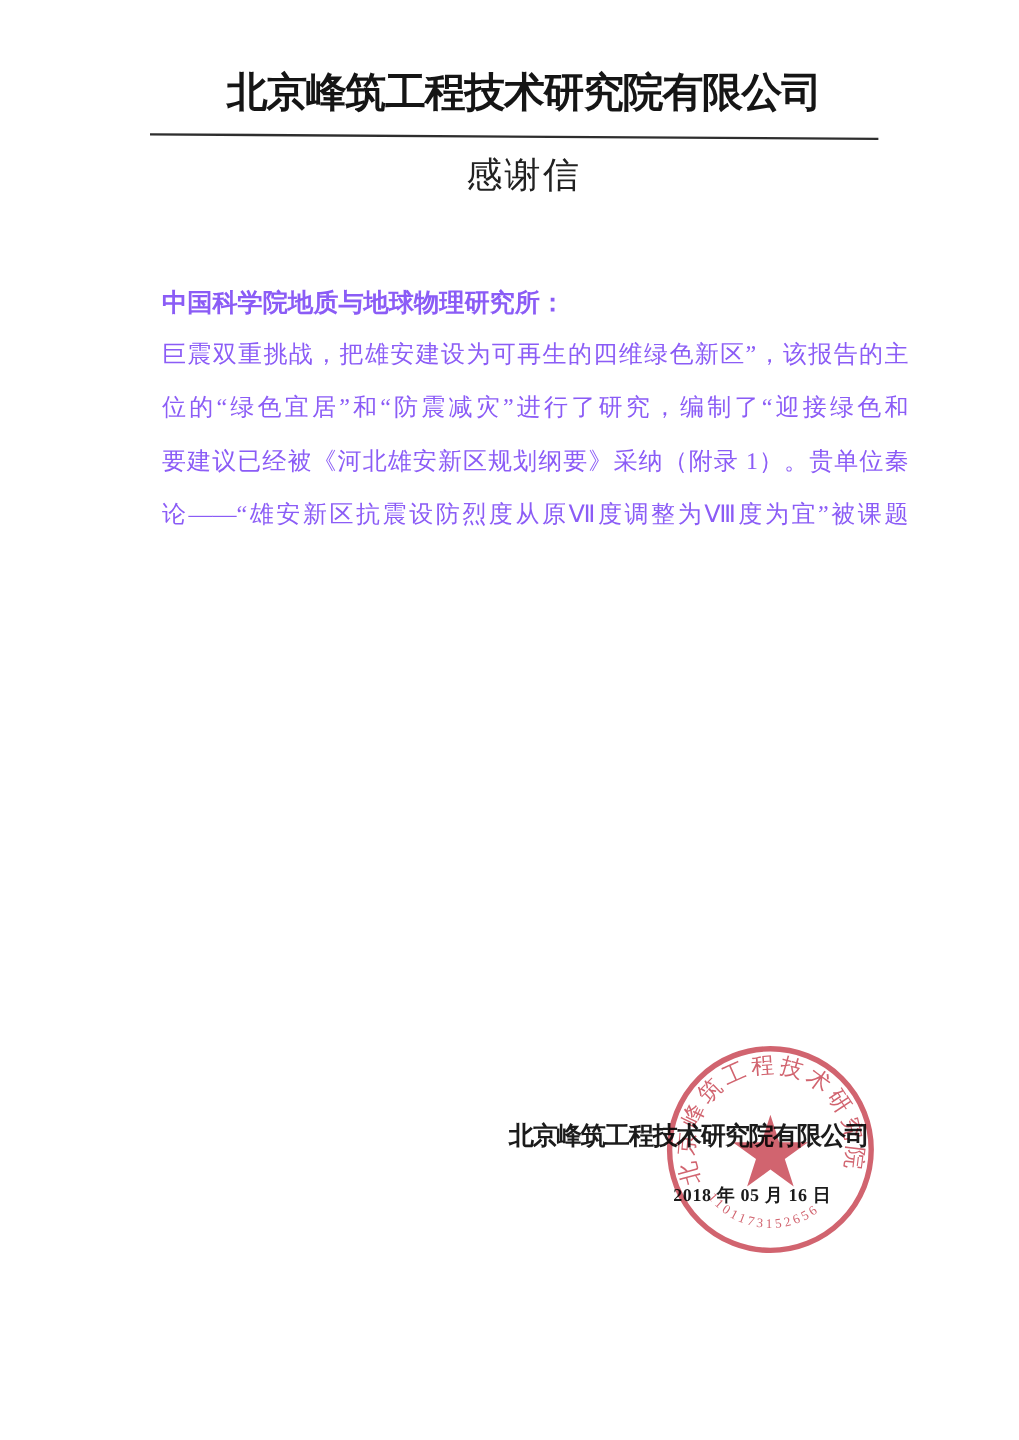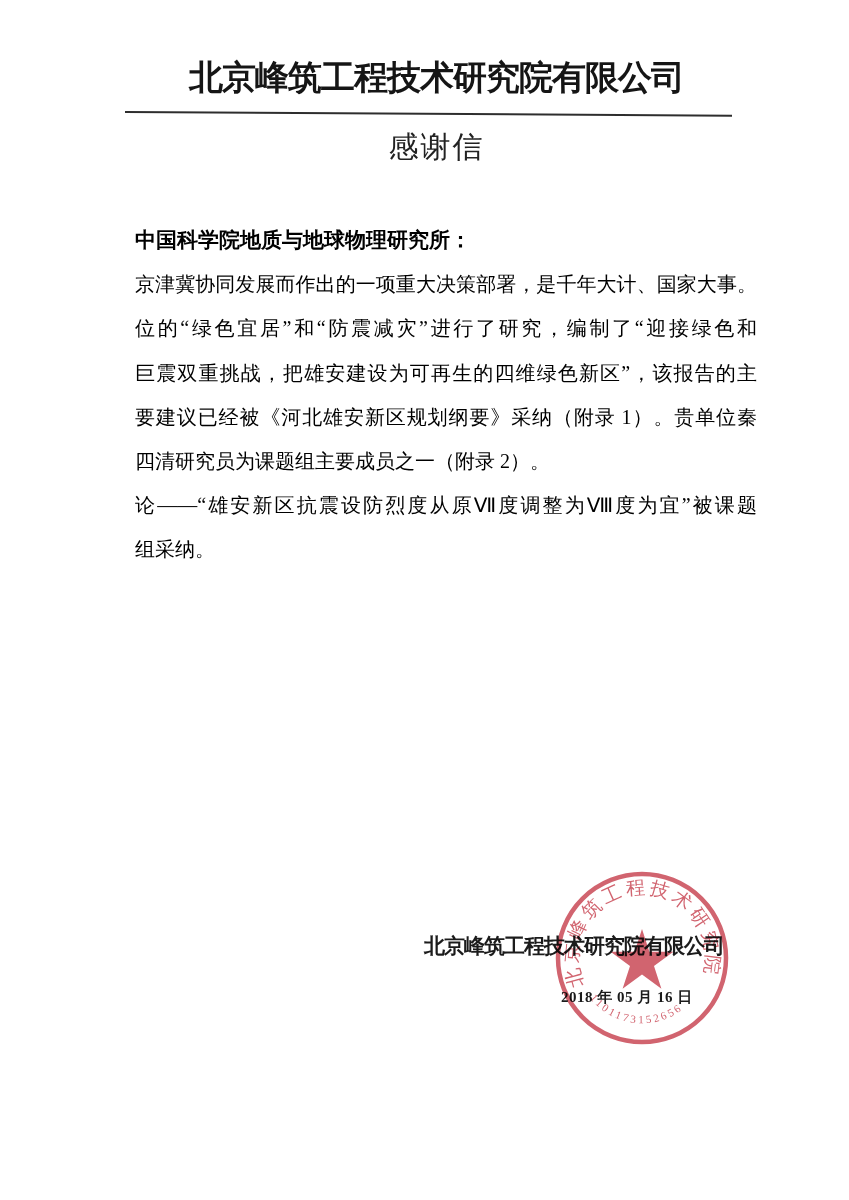--- a/index.html
+++ b/index.html
@@ -20,21 +20,21 @@
   .head-rule {
     position:absolute; left:125px; top:111px; width:607px; height:2px;
     background:#2e2e2e; transform:rotate(0.35deg); transform-origin:left center;
   }
   .letter-title {
     position:absolute; top:128px; left:0; width:849px; padding-left:24px;
     box-sizing:border-box; text-align:center;
     font-size:30px; color:#222; letter-spacing:2px; line-height:38px;
   }
   
-  .body-text { position:absolute; left:135px; top:218px; width:622px; color:#000000; }
+  .body-text { position:absolute; left:135px; top:230px; width:622px; color:#8b5cf6; }
   .line { height:44.2px; line-height:44.2px; font-size:20px; white-space:nowrap; }
   .j { text-align:justify; text-align-last:justify; text-justify:inter-character; white-space:normal; }
   .indent { padding-left:44px; }
   .salute { font-weight:bold; font-size:21px; }
   
   .sig-company {
     position:absolute; left:424px; top:931px; font-size:21px; font-weight:bold;
     letter-spacing:-1px; color:#1b1b1b; line-height:30px;
   }
   .sig-date {
@@ -53,27 +53,24 @@
 <div id="page">
 
   <div class="letterhead">
     <h1 class="company-title">北京峰筑工程技术研究院有限公司</h1>
   </div>
   <div class="head-rule"></div>
   <div class="letter-title">感谢信</div>
 
   <div class="body-text">
     <div class="line salute">中国科学院地质与地球物理研究所：</div>
-    <div class="line j">京津冀协同发展而作出的一项重大决策部署，是千年大计、国家大事。</div>
+    <div class="line j">巨震双重挑战，把雄安建设为可再生的四维绿色新区”，该报告的主</div>
     <div class="line j">位的“绿色宜居”和“防震减灾”进行了研究，编制了“迎接绿色和</div>
-    <div class="line j">巨震双重挑战，把雄安建设为可再生的四维绿色新区”，该报告的主</div>
     <div class="line j">要建议已经被《河北雄安新区规划纲要》采纳（附录 1）。贵单位秦</div>
-    <div class="line">四清研究员为课题组主要成员之一（附录 2）。</div>
     <div class="line j">论——“雄安新区抗震设防烈度从原Ⅶ度调整为Ⅷ度为宜”被课题</div>
-    <div class="line">组采纳。</div>
   </div>
 
   <div class="sig-company">北京峰筑工程技术研究院有限公司</div>
   <div class="sig-date">2018 年 05 月 16 日</div>
 
   <svg class="seal seal-main" viewBox="-95 -95 190 190" xmlns="http://www.w3.org/2000/svg">
     <circle cx="0" cy="0" r="84" fill="none" stroke-width="4.5" stroke="#c7414f"></circle>
     <polygon points="0,-33 7.4,-10.2 31.4,-10.2 12,3.9 19.4,26.7 0,12.6 -19.4,26.7 -12,3.9 -31.4,-10.2 -7.4,-10.2" transform="translate(0,4)" fill="#c7414f"></polygon>
     <defs>
       <path id="ringPath" d="M -58 27 A 64 64 0 1 1 58 27" fill="none"></path>

